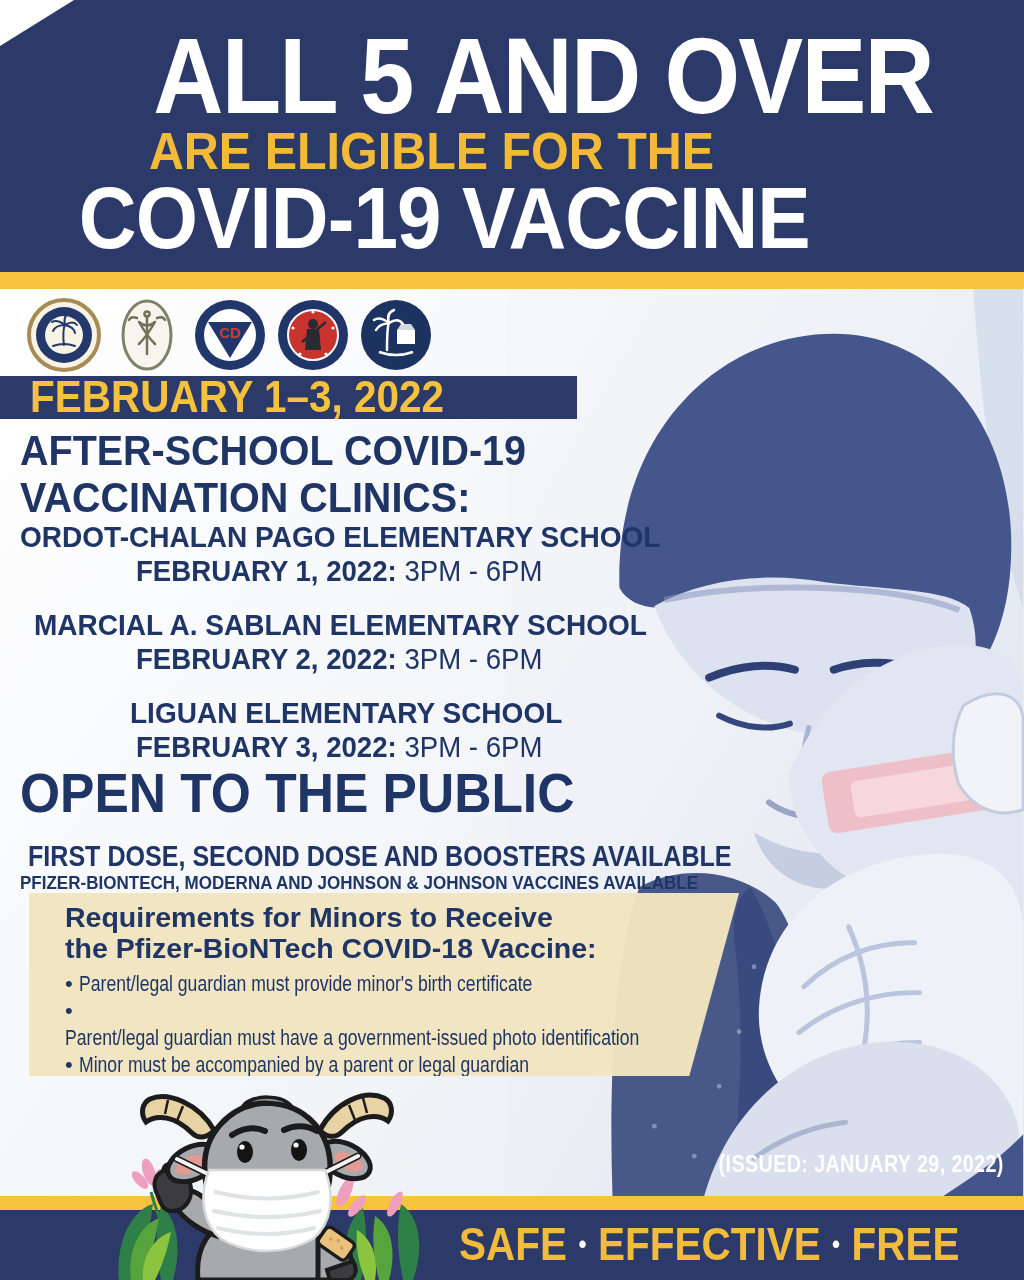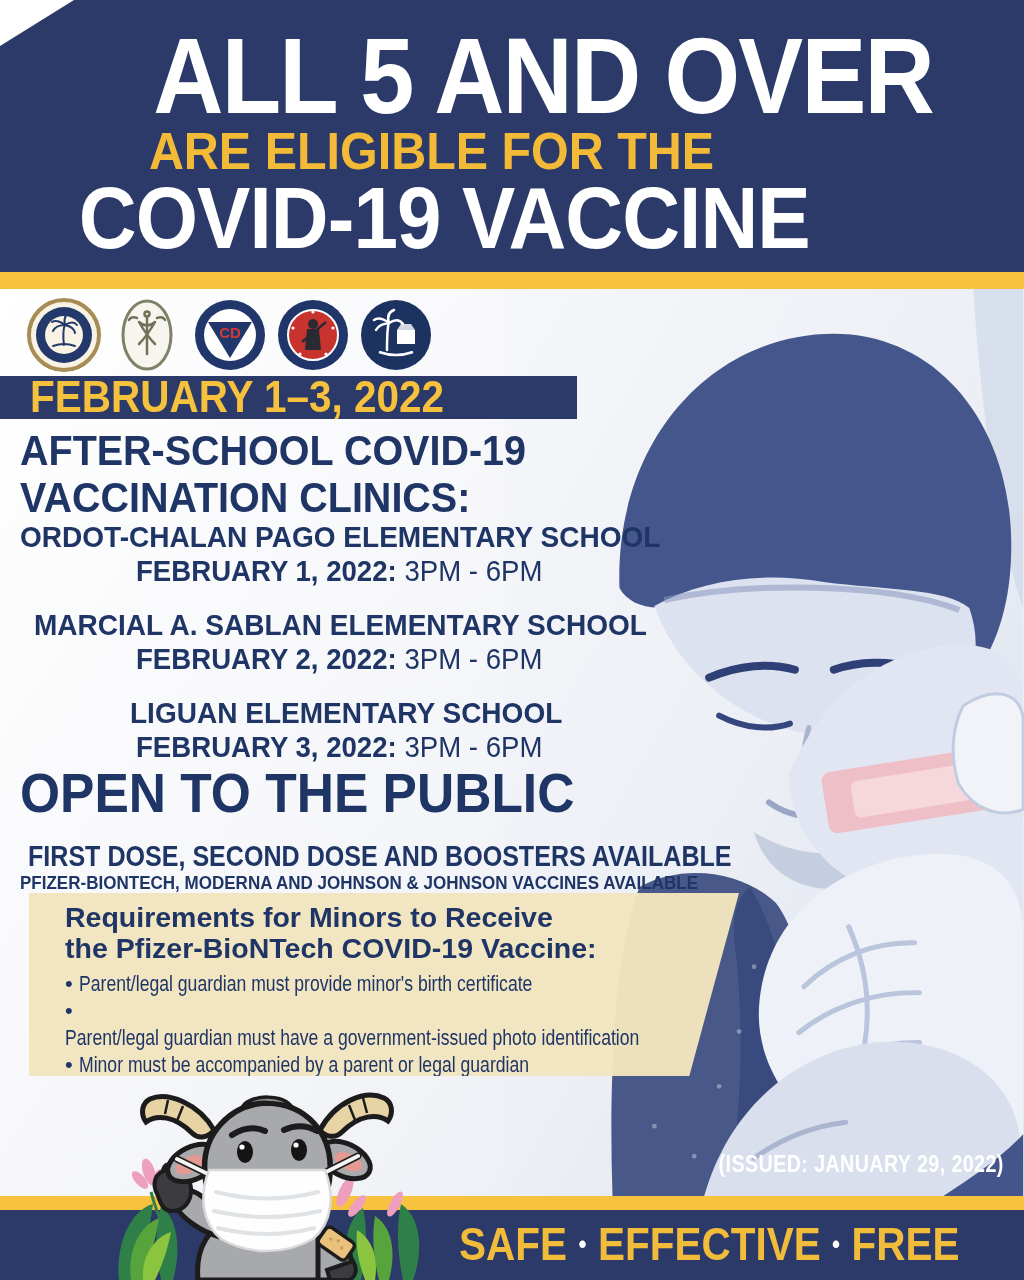--- a/index.html
+++ b/index.html
@@ -215,21 +215,21 @@
     </div>
   </div>
 
   <div class="abs open"><span class="cx">OPEN TO THE PUBLIC</span></div>
   <div class="abs avail1"><span class="cx">FIRST DOSE, SECOND DOSE AND BOOSTERS AVAILABLE</span></div>
   <div class="abs avail2"><span class="cx">PFIZER-BIONTECH, MODERNA AND JOHNSON &amp; JOHNSON VACCINES AVAILABLE</span></div>
 
   <div class="abs req-box">
     <div class="req-title">
       <span>Requirements for Minors to Receive</span><br>
-      <span>the Pfizer-BioNTech COVID-19 Vaccine:</span>
+      <span>the Pfizer-BioNTech COVID-18 Vaccine:</span>
     </div>
     <ul class="req-list">
       <li><span class="cx">Parent/legal guardian must provide minor's birth certificate</span></li>
       <li><span class="cx">Parent/legal guardian must have a government-issued photo identification</span></li>
       <li><span class="cx">Minor must be accompanied by a parent or legal guardian</span></li>
       <li><span class="cx">Guardians must present legal guardianship or power-of-attorney documents</span></li>
     </ul>
   </div>
 
   <div class="abs issued"><span class="cx">(ISSUED: JANUARY 29, 2022)</span></div>

